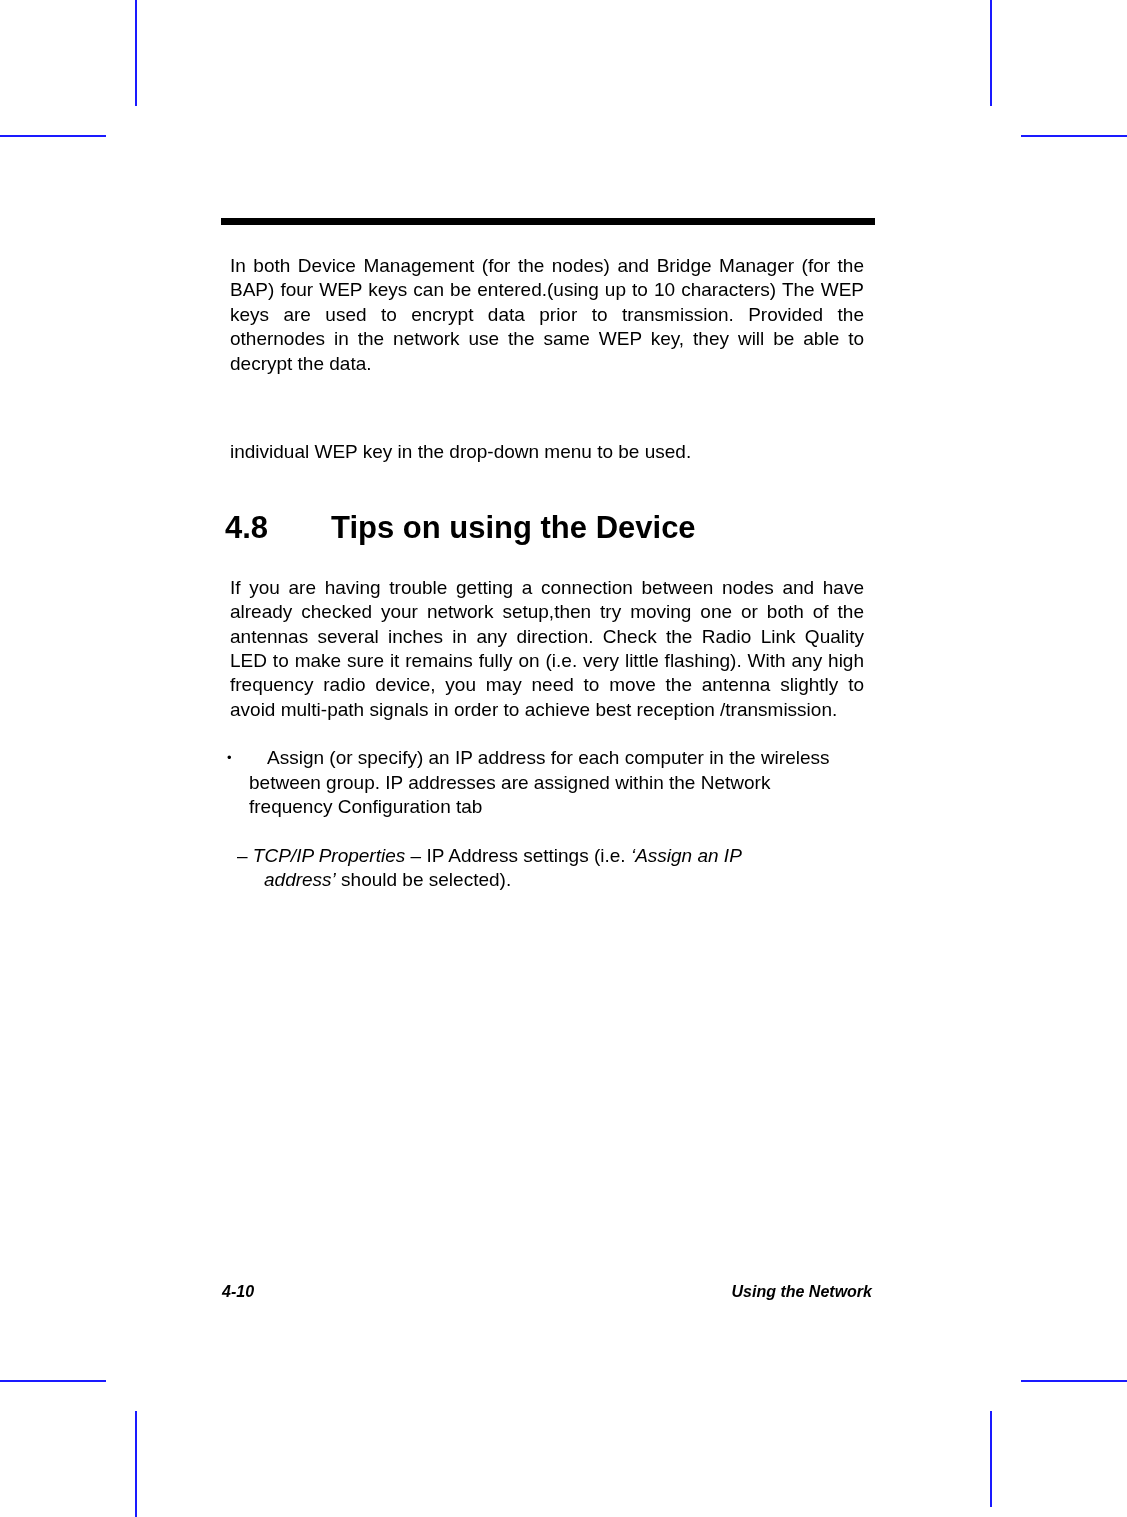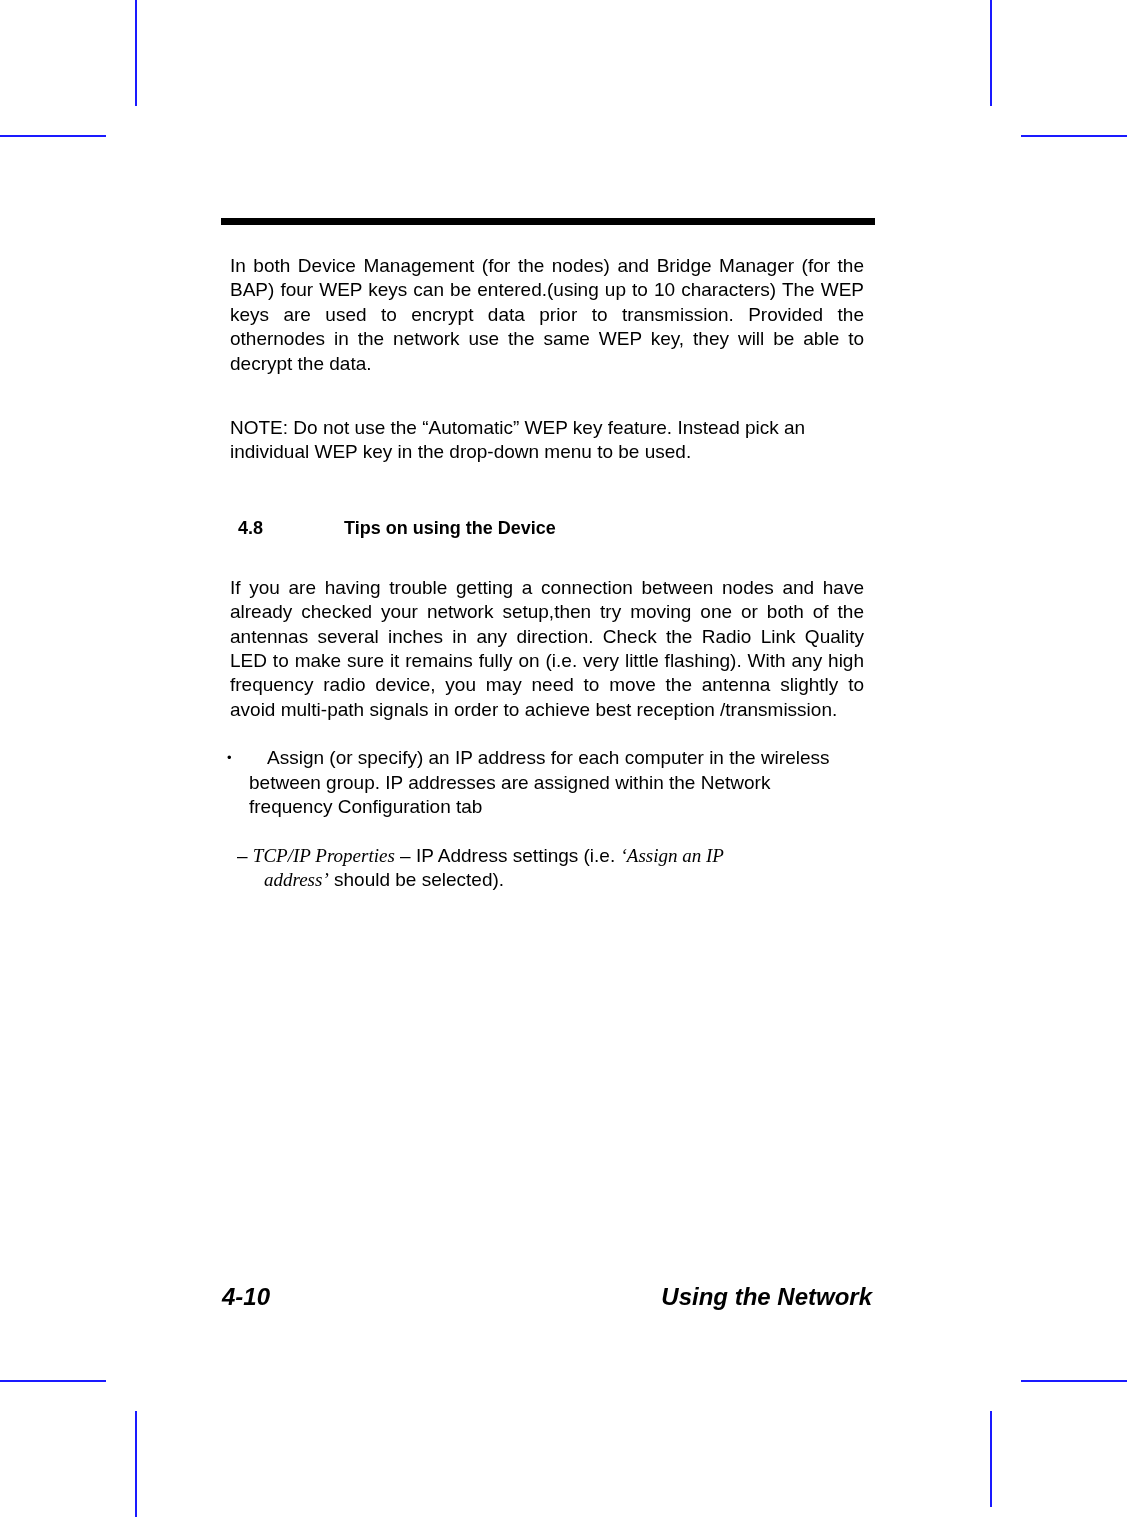--- a/index.html
+++ b/index.html
@@ -38,22 +38,22 @@
       font-size: 19px;
       line-height: 24.4px;
     }
     .para {
       margin: 8px;
       text-align: justify;
     }
     .para.left { text-align: left; }
     .gap-1 { height: 24px; }
     .heading {
-      margin: 48px 0 0 16px;
-      font-size: 18px;
+      margin: 48px 0 0 3px;
+      font-size: 31px;
       font-weight: bold;
       line-height: 30px;
       display: flex;
     }
     .heading .num { width: 106px; }
     .heading-gap { height: 25px; }
     .bullet {
       display: flex;
       margin-top: 24px;
     }
@@ -64,30 +64,30 @@
       font-size: 13px;
       line-height: 24.4px;
     }
     .bullet .btext { flex: 1; margin-left: 0; }
     .bullet .btext .first { margin-left: 18px; }
     .sub {
       margin-top: 24px;
       padding-left: 15px;
     }
     .sub .cont { padding-left: 27px; }
-    .italic { font-style: italic; font-family: Liberation Serif, serif; }
+    .italic { font-style: italic; }
 
     .footer {
       position: absolute;
       left: 222px;
       top: 1283px;
       width: 650px;
       display: flex;
       justify-content: space-between;
-      font-size: 24px;
+      font-size: 16px;
       font-weight: bold;
       font-style: italic;
     }
   </style>
 </head>
 <body>
 
 <div class="crop v" style="left:135px; top:0; height:106px;"></div>
 <div class="crop h" style="left:0; top:135px; width:106px;"></div>
 <div class="crop v" style="left:990px; top:0; height:106px;"></div>
@@ -96,21 +96,21 @@
 <div class="crop v" style="left:135px; top:1411px; height:106px;"></div>
 <div class="crop h" style="left:1021px; top:1380px; width:106px;"></div>
 <div class="crop v" style="left:990px; top:1411px; height:96px;"></div>
 
 <div class="rule-top"></div>
 
 <div class="content">
   <p class="para">In both Device Management (for the nodes) and Bridge Manager (for the BAP) four WEP keys can be entered.(using up to 10 characters) The WEP keys are used to encrypt data prior to transmission. Provided the othernodes in the network use the same WEP key, they will be able to decrypt the data.</p>
   <div class="gap-1"></div>
   <p class="para left">
-    <span>NOTE: Do not use the “Automatic” WEP key feature. Instead pick an</span><br>
+    <br>
     <span>individual WEP key in the drop-down menu to be used.</span>
   </p>
 
   <div class="heading">
     <span class="num">4.8</span>
     <span>Tips on using the Device</span>
   </div>
   <div class="heading-gap"></div>
 
   <p class="para">If you are having trouble getting a connection between nodes and have already checked your network setup,then try moving one or both of the antennas several inches in any direction. Check the Radio Link Quality LED to make sure it remains fully on (i.e. very little flashing). With any high frequency radio device, you may need to move the antenna slightly to avoid multi-path signals in order to achieve best  reception /transmission.</p>

